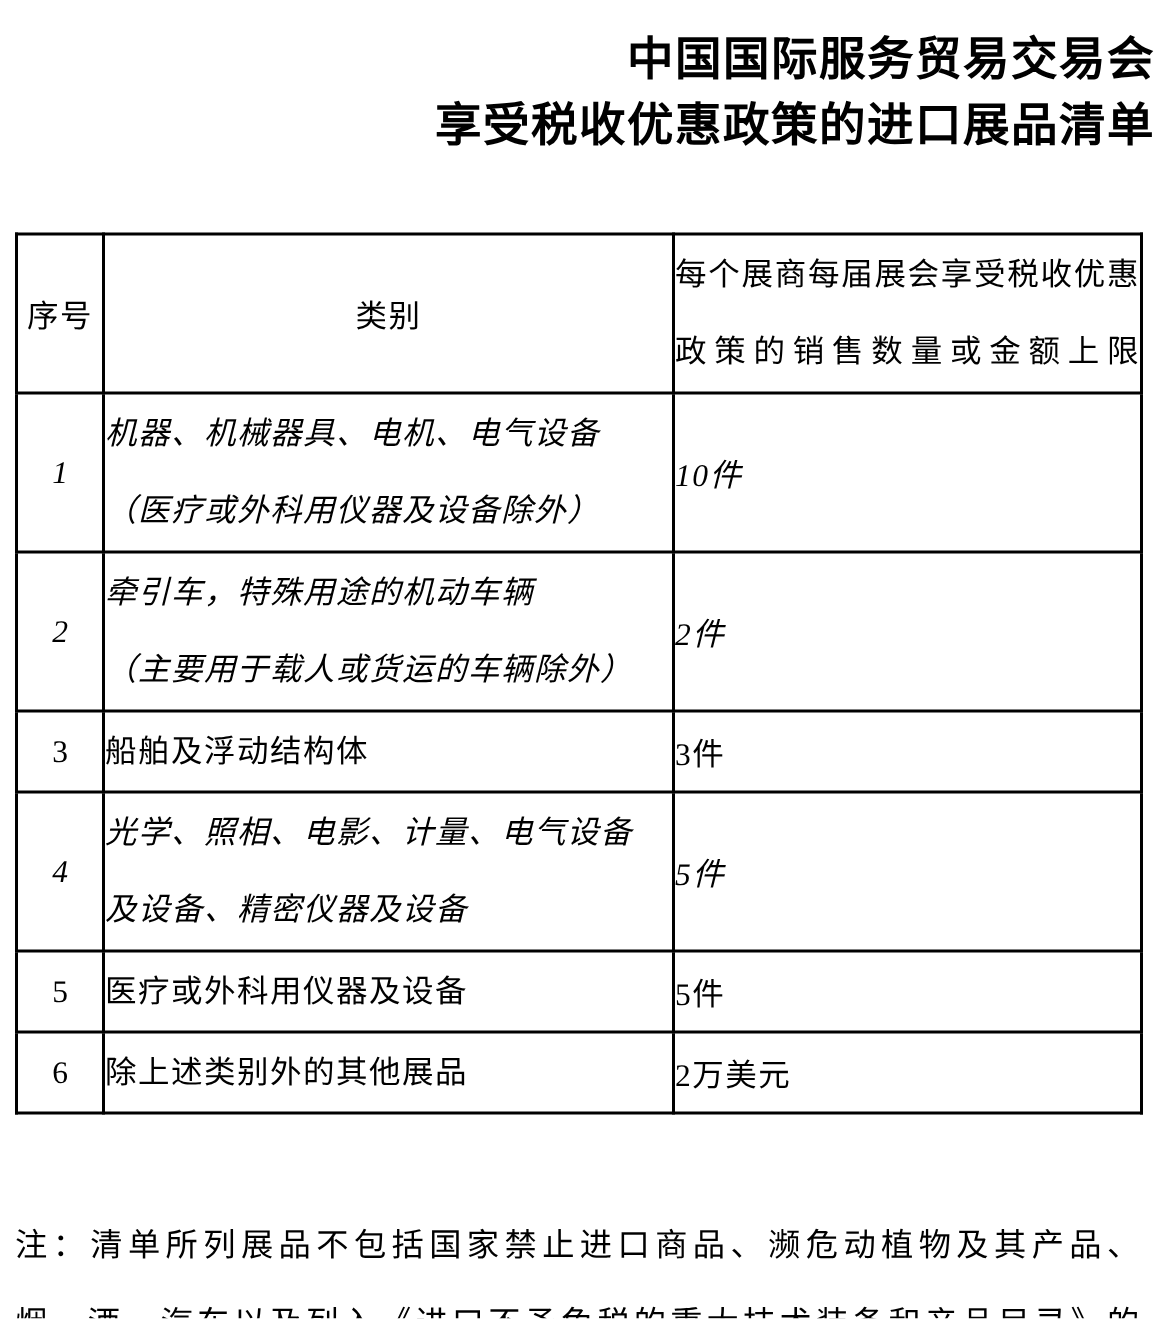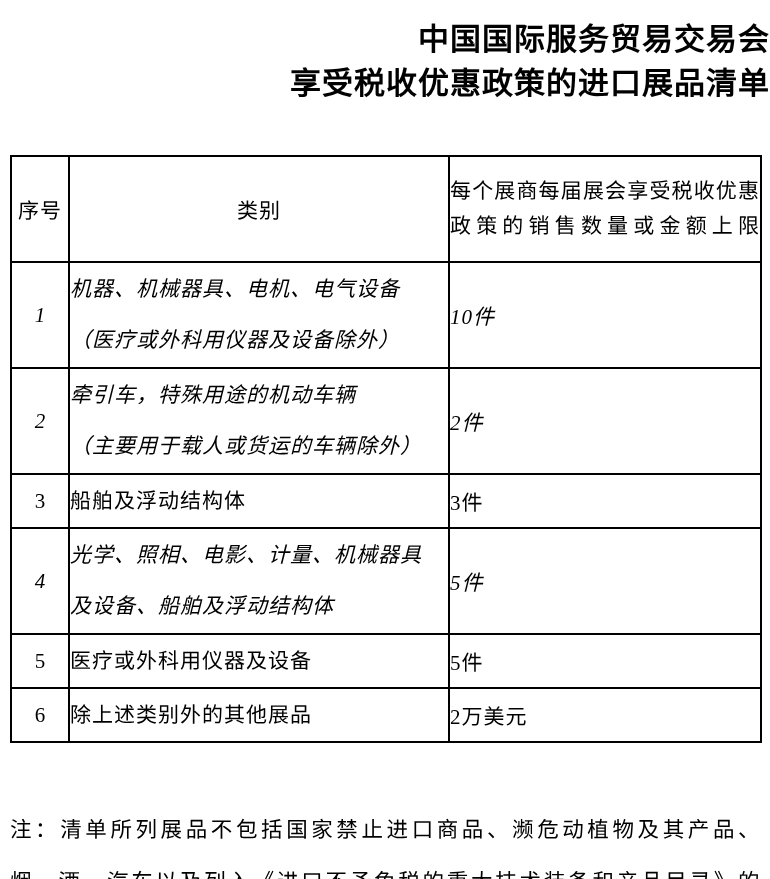--- a/index.html
+++ b/index.html
@@ -45,21 +45,21 @@
   .th-no, .th-cat {
     text-align: center;
     height: 104px;
     letter-spacing: 1px;
   }
   .th-lim {
     height: 104px;
     text-align: justify;
     text-align-last: justify;
     padding: 0 7px;
-    line-height: 35px;
+    line-height: 51px;
     letter-spacing: 1px;
   }
   .cell-no {
     text-align: center;
     font-family: "Liberation Serif", serif;
   }
   .cell-cat {
     padding: 0 4px 0 12px;
     letter-spacing: 1px;
   }
@@ -130,22 +130,22 @@
       <td class="cell-no">3</td>
       <td class="cell-cat">
             <div class="cat-line">船舶及浮动结构体</div>
           </td>
       <td class="cell-lim">3件</td>
     </tr>
 
     <tr class="double">
       <td class="cell-no">4</td>
       <td class="cell-cat">
-            <div class="cat-line">光学、照相、电影、计量、机械器具</div>
-            <div class="cat-line">及设备、船舶及浮动结构体</div>
+            <div class="cat-line">光学、照相、电影、计量、电气设备</div>
+            <div class="cat-line">及设备、精密仪器及设备</div>
           </td>
       <td class="cell-lim">5件</td>
     </tr>
 
     <tr class="single">
       <td class="cell-no">5</td>
       <td class="cell-cat">
             <div class="cat-line">医疗或外科用仪器及设备</div>
           </td>
       <td class="cell-lim">5件</td>

